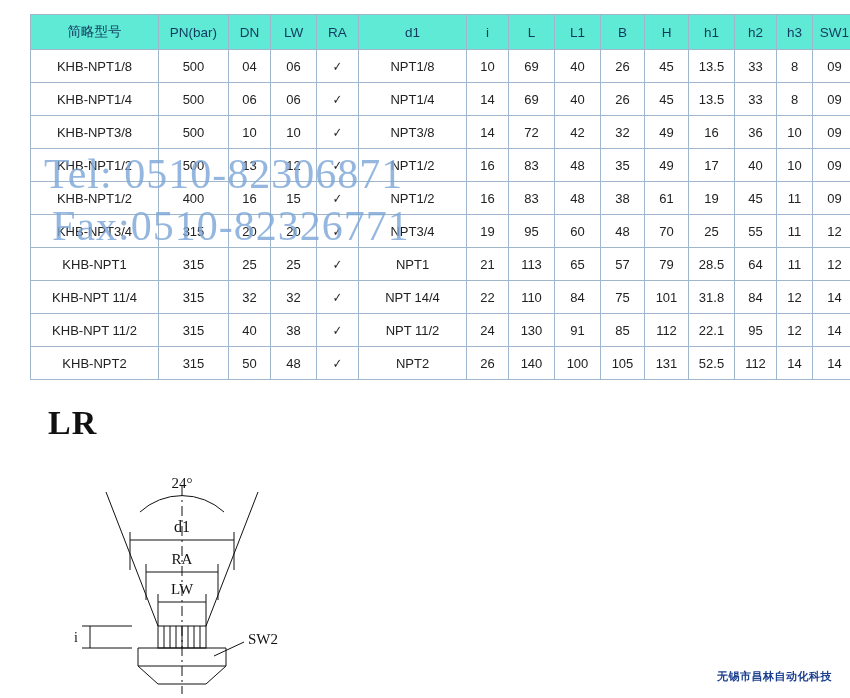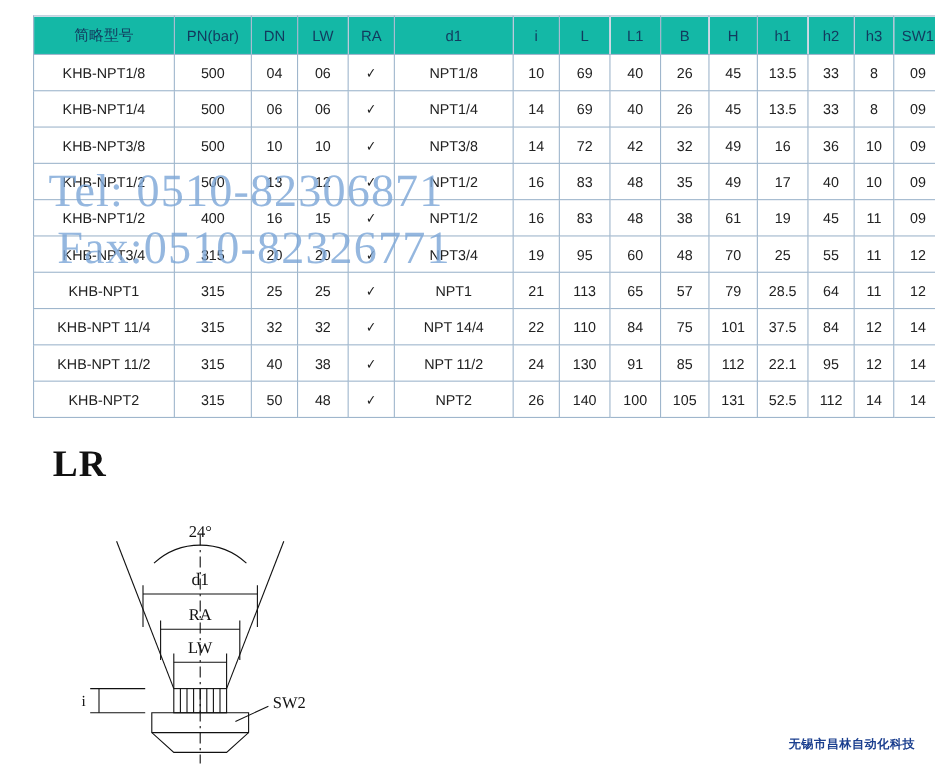--- a/index.html
+++ b/index.html
@@ -32,21 +32,21 @@
     font-size: 13px;
     color: #222;
     text-align: center;
     height: 32px;
     padding: 0 2px;
     font-weight: normal;
     white-space: nowrap;
     overflow: hidden;
   }
   table.spec thead th {
-    background: #14b8a6;
+    background: #5eead4;
     color: #123a5e;
     font-size: 13.5px;
     height: 34px;
   }
   table.spec tbody td.model {
     font-size: 13px;
   }
   .checkmark {
     font-size: 13px;
     color: #222;
@@ -291,21 +291,21 @@
           <td>315</td>
           <td>32</td>
           <td>32</td>
           <td><span class="checkmark">✓</span></td>
           <td>NPT 14/4</td>
           <td>22</td>
           <td>110</td>
           <td>84</td>
           <td>75</td>
           <td>101</td>
-          <td>37.5</td>
+          <td>31.8</td>
           <td>84</td>
           <td>12</td>
           <td>14</td>
         </tr>
         <tr>
           <td class="model">KHB-NPT 11/2</td>
           <td>315</td>
           <td>40</td>
           <td>38</td>
           <td><span class="checkmark">✓</span></td>

